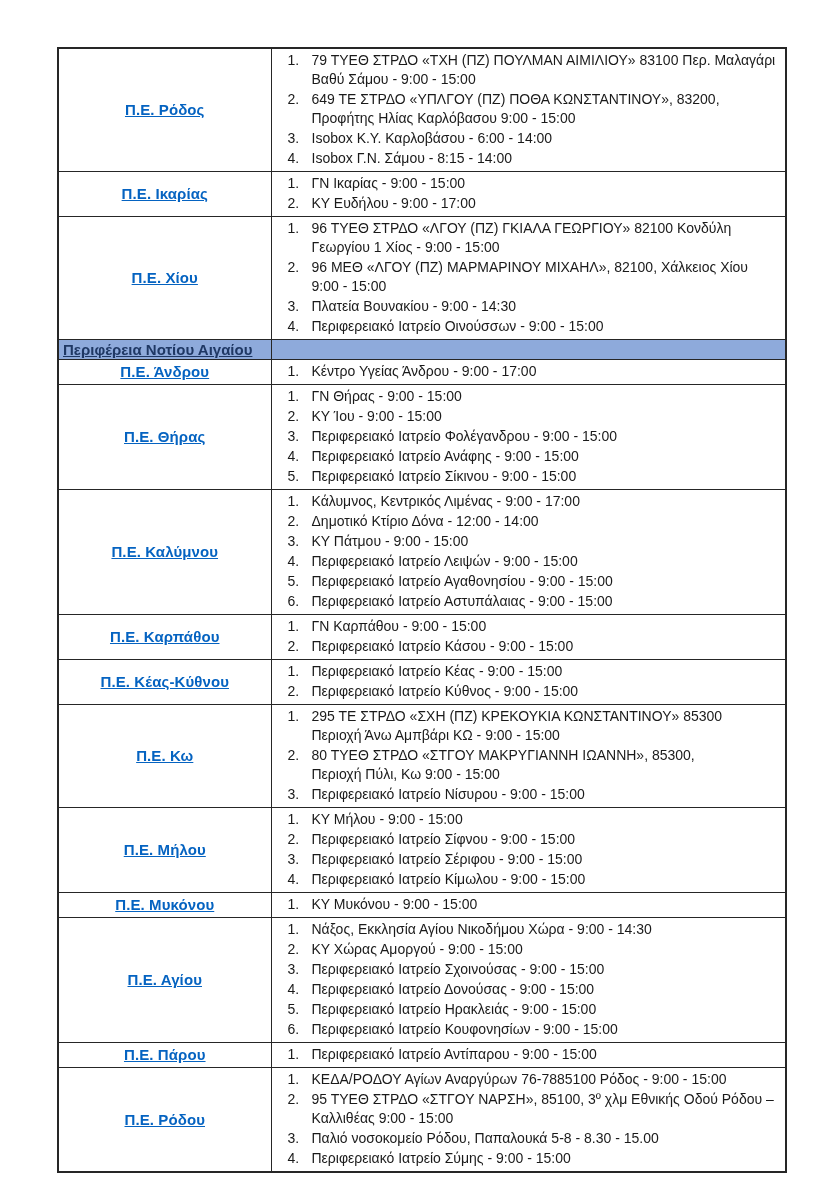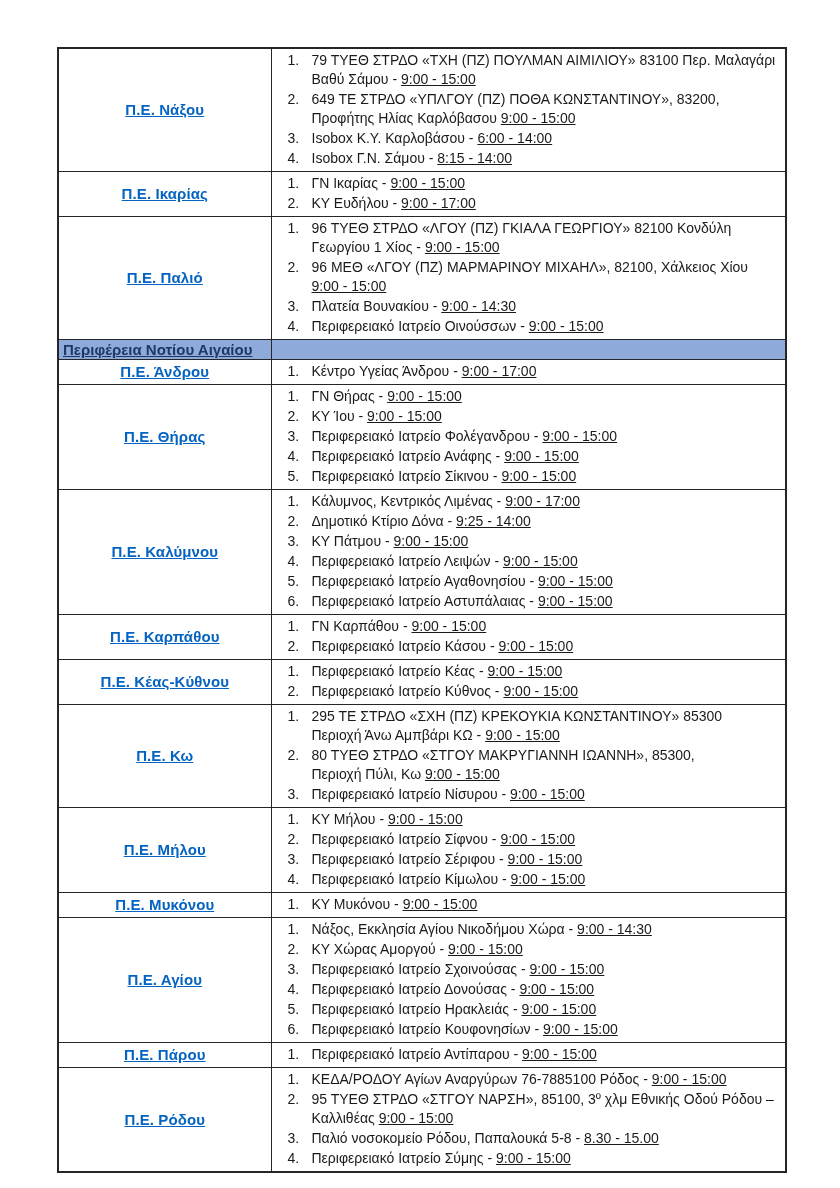--- a/index.html
+++ b/index.html
@@ -35,59 +35,59 @@
     font-size:14px;line-height:19px;
   }
   ol.locations li{
     counter-increment:n;position:relative;margin:0 0 1px 0;
     white-space:pre-wrap;
   }
   ol.locations li::before{
     content:counter(n) ".";
     position:absolute;left:-24px;top:0;
   }
-  .hours{text-decoration:underline;margin-top:28px;}
+  .hours{margin-top:28px;}
   tr.header-row td{background:var(--header-bg);padding:1px 4px;}
   .header-label{
     display:block;text-align:left;font-size:15px;font-weight:bold;
     color:var(--header-text);text-decoration:underline;
   }
 </style>
 </head>
 <body>
 
 <div class="page">
   <table class="schedule">
     <colgroup>
       <col class="c-region">
       <col class="c-items">
     </colgroup>
     <tbody id="table-body">
         <tr>
-          <td class="region-cell"><span class="region-link">Π.Ε. Νάξου</span></td>
+          <td class="region-cell"><span class="region-link">Π.Ε. Ρόδος</span></td>
           <td class="items-cell">
             <ol class="locations">
               <li>79 ΤΥΕΘ ΣΤΡΔΟ «ΤΧΗ (ΠΖ) ΠΟΥΛΜΑΝ ΑΙΜΙΛΙΟΥ» 83100 Περ. Μαλαγάρι Βαθύ Σάμου - <span class="hours">9:00 - 15:00</span></li>
               <li>649 ΤΕ ΣΤΡΔΟ «ΥΠΛΓΟΥ (ΠΖ) ΠΟΘΑ ΚΩΝΣΤΑΝΤΙΝΟΥ», 83200, Προφήτης Ηλίας Καρλόβασου <span class="hours">9:00 - 15:00</span></li>
               <li>Isobox Κ.Υ. Καρλοβάσου - <span class="hours">6:00 - 14:00</span></li>
               <li>Isobox Γ.Ν. Σάμου - <span class="hours">8:15 - 14:00</span></li>
             </ol>
           </td>
         </tr>
         <tr>
           <td class="region-cell"><span class="region-link">Π.Ε. Ικαρίας</span></td>
           <td class="items-cell">
             <ol class="locations">
               <li>ΓΝ Ικαρίας - <span class="hours">9:00 - 15:00</span></li>
               <li>ΚΥ Ευδήλου - <span class="hours">9:00 - 17:00</span></li>
             </ol>
           </td>
         </tr>
         <tr>
-          <td class="region-cell"><span class="region-link">Π.Ε. Παλιό</span></td>
+          <td class="region-cell"><span class="region-link">Π.Ε. Χίου</span></td>
           <td class="items-cell">
             <ol class="locations">
               <li>96 ΤΥΕΘ ΣΤΡΔΟ «ΛΓΟΥ (ΠΖ) ΓΚΙΑΛΑ ΓΕΩΡΓΙΟΥ» 82100 Κονδύλη Γεωργίου 1 Χίος - <span class="hours">9:00 - 15:00</span></li>
               <li>96 ΜΕΘ «ΛΓΟΥ (ΠΖ) ΜΑΡΜΑΡΙΝΟΥ ΜΙΧΑΗΛ», 82100, Χάλκειος Χίου <span class="hours">9:00 - 15:00</span></li>
               <li>Πλατεία Βουνακίου - <span class="hours">9:00 - 14:30</span></li>
               <li>Περιφερειακό Ιατρείο Οινούσσων - <span class="hours">9:00 - 15:00</span></li>
             </ol>
           </td>
         </tr>
         <tr class="header-row">
@@ -114,21 +114,21 @@
               <li>Περιφερειακό Ιατρείο Ανάφης - <span class="hours">9:00 - 15:00</span></li>
               <li>Περιφερειακό Ιατρείο Σίκινου - <span class="hours">9:00 - 15:00</span></li>
             </ol>
           </td>
         </tr>
         <tr>
           <td class="region-cell"><span class="region-link">Π.Ε. Καλύμνου</span></td>
           <td class="items-cell">
             <ol class="locations">
               <li>Κάλυμνος, Κεντρικός Λιμένας - <span class="hours">9:00 - 17:00</span></li>
-              <li>Δημοτικό Κτίριο Δόνα - <span class="hours">9:25 - 14:00</span></li>
+              <li>Δημοτικό Κτίριο Δόνα - <span class="hours">12:00 - 14:00</span></li>
               <li>ΚΥ Πάτμου - <span class="hours">9:00 - 15:00</span></li>
               <li>Περιφερειακό Ιατρείο Λειψών - <span class="hours">9:00 - 15:00</span></li>
               <li>Περιφερειακό Ιατρείο Αγαθονησίου - <span class="hours">9:00 - 15:00</span></li>
               <li>Περιφερειακό Ιατρείο Αστυπάλαιας - <span class="hours">9:00 - 15:00</span></li>
             </ol>
           </td>
         </tr>
         <tr>
           <td class="region-cell"><span class="region-link">Π.Ε. Καρπάθου</span></td>
           <td class="items-cell">

